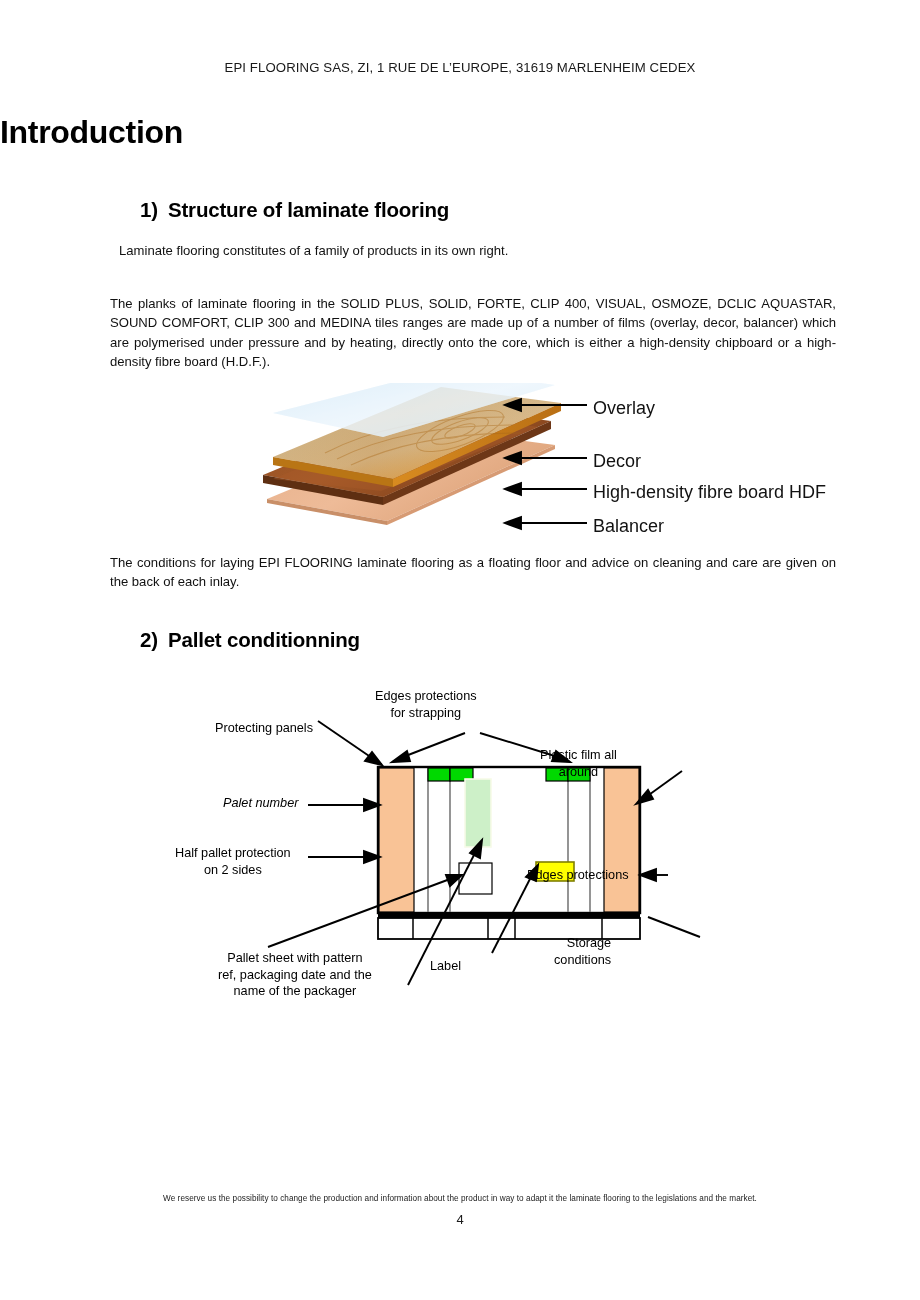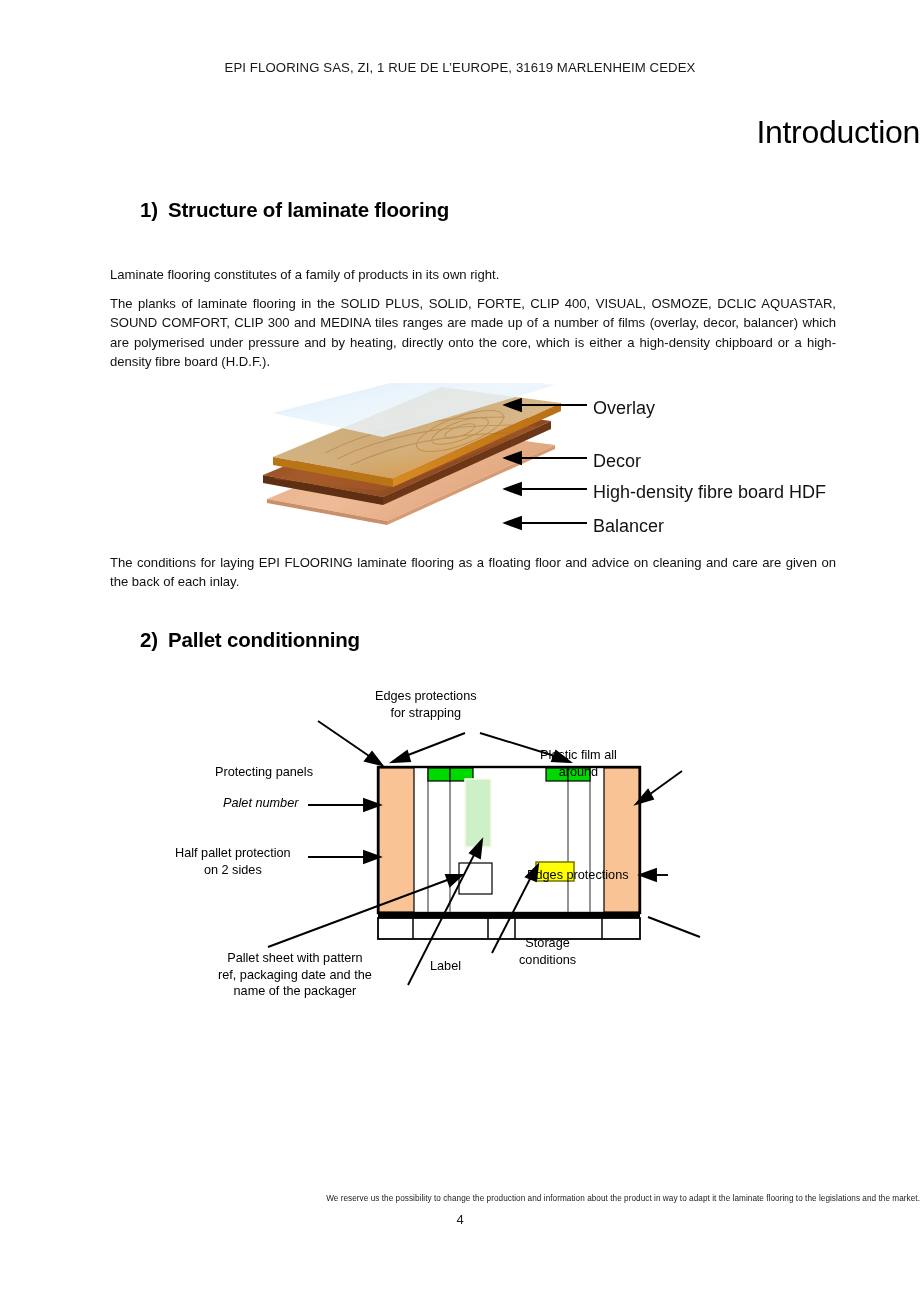--- a/index.html
+++ b/index.html
@@ -12,68 +12,68 @@
   .page{position:absolute;inset:0;width:920px;height:1300px;background:#fff;}
 
   
   .doc-header{
     position:absolute;top:60px;left:0;width:920px;text-align:center;
     font-size:13.2px;letter-spacing:.1px;color:#1a1a1a;
   }
 
   
   .doc-title{
-    position:absolute;top:114px;left:0;width:920px;text-align:right;
-    font-size:32px;font-weight:normal;letter-spacing:-.3px;
+    position:absolute;top:114px;left:0;width:920px;text-align:left;
+    font-size:32px;font-weight:bold;letter-spacing:-.3px;
     font-family:"Liberation Sans","DejaVu Sans",sans-serif;
   }
   .sec-heading{
     position:absolute;left:140px;font-size:20.5px;font-weight:bold;
     letter-spacing:-.2px;white-space:nowrap;
   }
   .sec-heading .num{display:inline-block;width:28px;}
   #sec1{top:198px;}
   #sec2{top:628px;}
 
   
   .para{
     position:absolute;left:110px;width:726px;
     font-size:13.1px;line-height:19.3px;color:#111;
     text-align:justify;
   }
-  #p1{top:265px;}
+  #p1{top:241px;margin-left:9px;}
   #p2{top:294px;}
   #p3{top:553px;}
 
   
   .layers{position:absolute;left:255px;top:383px;width:600px;height:155px;}
   .layers svg{display:block;}
   .lbl{
     position:absolute;font-size:18px;color:#121212;white-space:nowrap;
   }
   #lab-overlay{left:338px;top:15px;}
   #lab-decor{left:338px;top:68px;}
   #lab-hdf{left:338px;top:99px;}
   #lab-balancer{left:338px;top:133px;}
 
   
   .pallet{position:absolute;left:140px;top:685px;width:680px;height:325px;}
   .pallet svg{display:block;}
   .plbl{position:absolute;font-size:12.7px;color:#000000;line-height:16.5px;white-space:nowrap;}
   #pl-edges-strap{left:235px;top:3px;text-align:center;}
-  #pl-protecting{left:75px;top:35px;text-align:center;margin-top:44px;}
+  #pl-protecting{left:75px;top:35px;text-align:center;}
   #pl-palet-num{left:83px;top:110px;text-align:center;font-style:italic;}
   #pl-half{left:35px;top:160px;text-align:center;}
   #pl-plastic{left:400px;top:62px;text-align:center;}
   #pl-edgeprot{left:387px;top:182px;text-align:left;}
-  #pl-storage{left:379px;top:250px;text-align:center;}
+  #pl-storage{left:414px;top:250px;text-align:right;}
   #pl-sheet{left:78px;top:265px;text-align:center;}
   #pl-label{left:290px;top:273px;text-align:center;}
   .footer-note{
-    position:absolute;top:1194px;left:0;width:920px;text-align:right;
+    position:absolute;top:1194px;left:0;width:920px;text-align:center;
     font-size:8.2px;color:#1b1b1b;letter-spacing:.05px;
   }
   .page-num{
     position:absolute;top:1212px;left:0;width:920px;text-align:center;
     font-size:13px;color:#1b1b1b;
   }
 </style>
 </head>
 <body>
 

